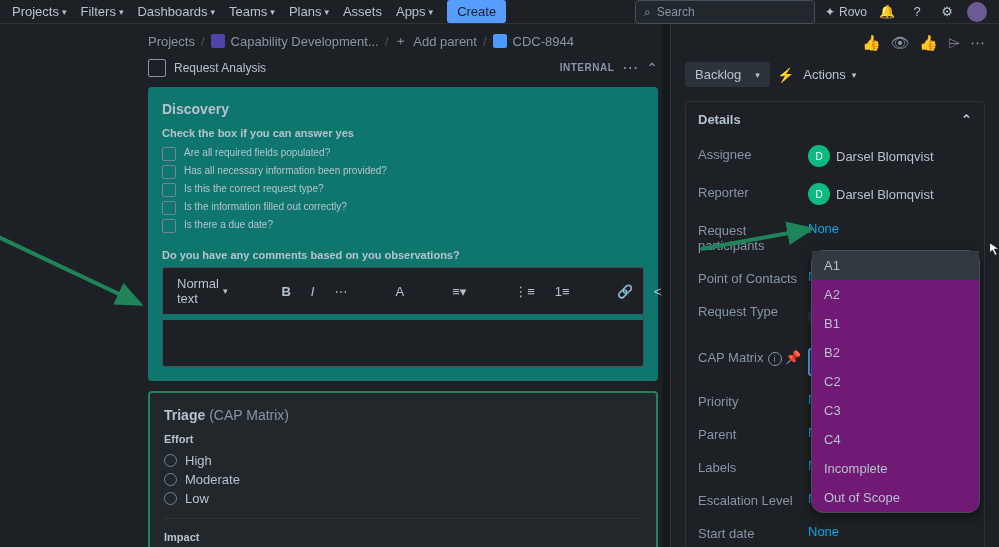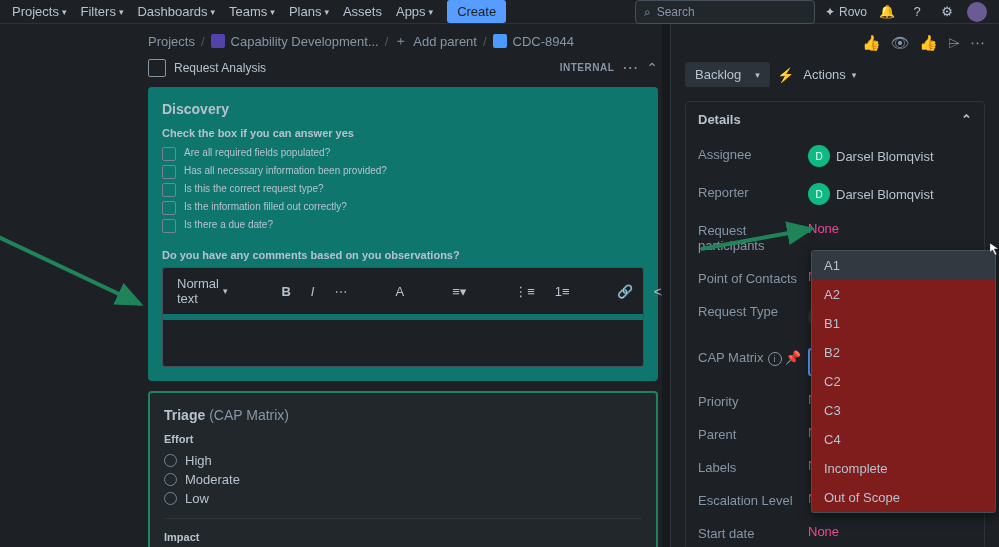--- a/index.html
+++ b/index.html
@@ -53,25 +53,25 @@
 .status-row{display:flex;gap:8px;margin-bottom:14px;align-items:center}
 .backlog-btn{background:#2c333a;padding:5px 10px;border-radius:3px;display:flex;align-items:center;gap:14px;font-size:13px;cursor:pointer}
 .actions-btn{display:flex;align-items:center;gap:6px;font-size:13px;cursor:pointer;color:#b6c2cf}
 .bolt{color:#b6c2cf}
 .panel{border:1px solid #2c333a;border-radius:4px;margin-bottom:10px}
 .panel-h{padding:10px 12px;font-weight:600;font-size:13px;display:flex;justify-content:space-between;align-items:center;cursor:pointer}
 .field-row{display:flex;padding:8px 12px;align-items:flex-start;font-size:13px}
 .field-label{width:110px;color:#8696a7;padding-top:2px}
 .field-val{flex:1;color:#b6c2cf;display:flex;align-items:center;gap:6px}
 .user-av{width:22px;height:22px;border-radius:50%;background:#10b981;display:flex;align-items:center;justify-content:center;font-size:10px;color:#fff}
-.none-val{color:#ec4899}
+.none-val{color:#0ea5e9}
 .rt-icon{width:20px;height:20px;border-radius:50%;background:#2c333a;display:flex;align-items:center;justify-content:center;font-size:11px}
 .info-icon{width:14px;height:14px;border:1px solid #8696a7;border-radius:50%;display:inline-flex;align-items:center;justify-content:center;font-size:9px;margin-left:4px}
 .cap-input{border:2px solid #579dff;border-radius:3px;padding:5px 8px;background:#22272b;display:flex;align-items:center;font-size:12px;color:#8696a7;flex:1}
-.dropdown{position:absolute;background:#7f1d1d;border:1px solid #454f59;border-radius:3px;width:185px;z-index:100;box-shadow:0 4px 12px rgba(0,0,0,0.5)}
+.dropdown{position:absolute;background:#701a75;border:1px solid #454f59;border-radius:12px;width:169px;z-index:100;box-shadow:0 4px 12px rgba(0,0,0,0.5)}
 .dd-item{padding:7px 12px;font-size:13px;color:#b6c2cf;cursor:pointer}
 .arrow-svg{position:absolute;pointer-events:none;z-index:50}
 .scroll-track{position:absolute;right:0;top:0;width:8px;height:100%;background:#161a1d}
 .cursor-arrow{position:absolute;width:14px;height:14px;z-index:200}
 </style>
 </head>
 <body>
 
 <div class="topbar">
   <div class="topbar-left">

